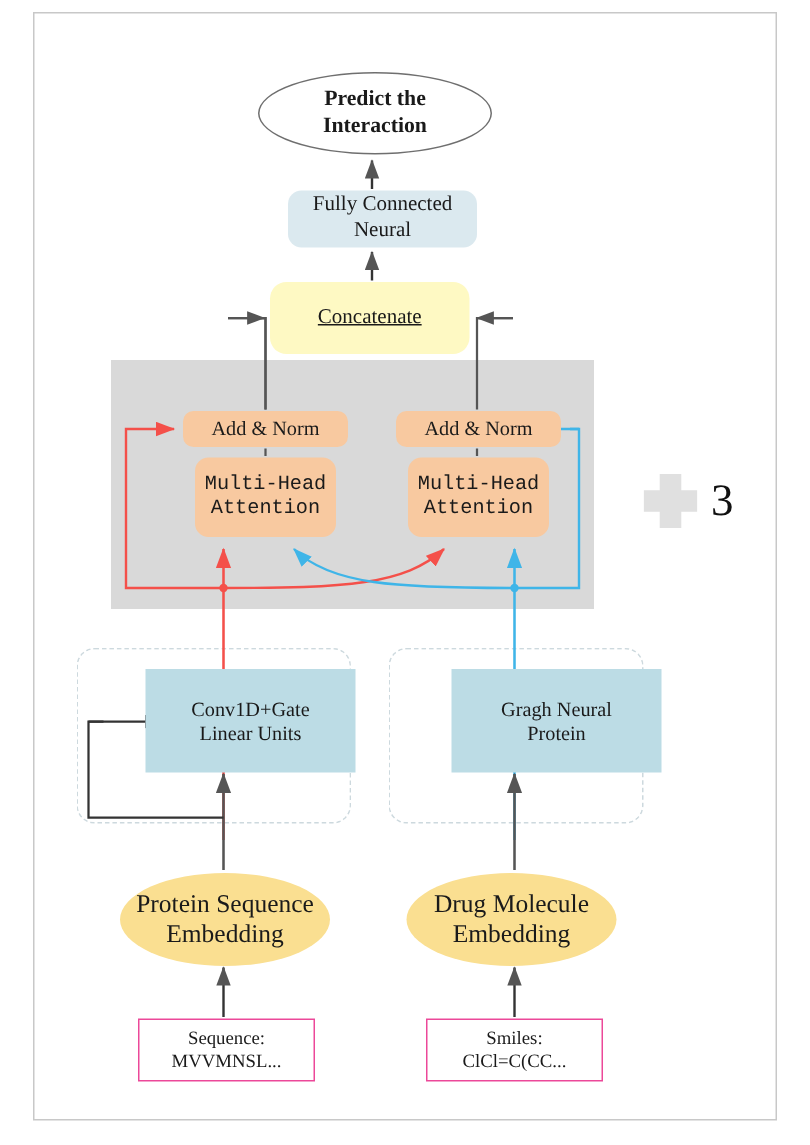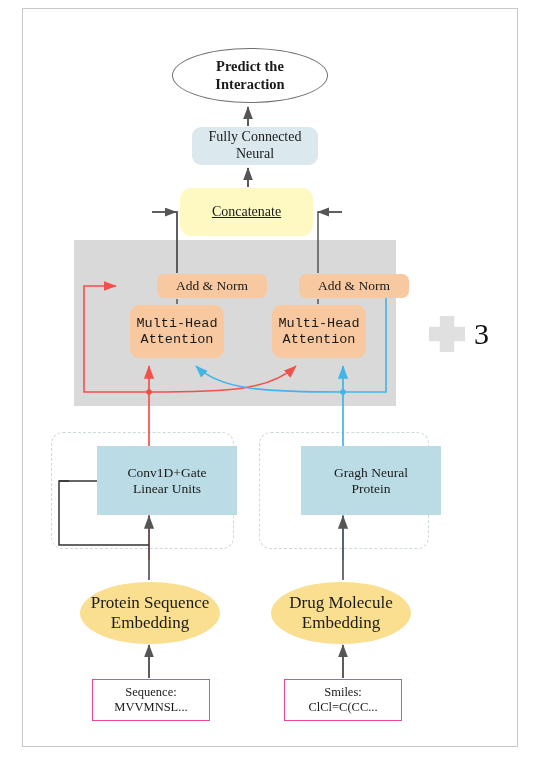--- a/index.html
+++ b/index.html
@@ -5,21 +5,21 @@
   html,body{margin:0;padding:0;background:#fff;}
   body{width:540px;height:763px;font-family:"Liberation Serif","DejaVu Serif",serif;}
   #figure{position:relative;width:540px;height:763px;overflow:hidden;background:#fff;}
   #frame{position:absolute;left:22px;top:8px;width:496px;height:739px;border:1px solid #c8c8c8;background:#fff;box-sizing:border-box;}
   .node{position:absolute;box-sizing:border-box;display:flex;align-items:center;justify-content:center;text-align:center;color:#1a1a1a;line-height:1.18;z-index:5;}
   .ellipse{border-radius:50%;}
   .predict{left:172px;top:48px;width:156px;height:55px;border:1px solid #6f6f6f;background:#fff;font-size:14.5px;font-weight:bold;}
   .fcl{left:178px;top:127px;width:126px;height:38px;background:#dbe9ef;border-radius:9px;font-size:14px;margin-left:14px;}
   .concat{left:180px;top:188px;width:133px;height:48px;background:#fef9c3;border-radius:11px;font-size:14px;text-decoration:underline;}
   .gray-panel{position:absolute;left:74px;top:240px;width:322px;height:166px;background:#d9d9d9;z-index:1;}
-  .addnorm{width:110px;height:24px;background:#f8c9a0;border-radius:7px;font-size:13.5px;margin-left:35px;}
+  .addnorm{width:110px;height:24px;background:#f8c9a0;border-radius:7px;font-size:13.5px;}
   .an-l{left:122px;top:274px;}
   .an-r{left:264px;top:274px;}
   .mha{width:94px;height:53px;background:#f8c9a0;border-radius:9px;font-size:13.5px;font-family:Liberation Mono, monospace;}
   .mha-l{left:130px;top:305px;}
   .mha-r{left:272px;top:305px;}
   .dashbox{position:absolute;box-sizing:border-box;border:1px dashed #cdd9de;border-radius:12px;background:#fff;z-index:2;}
   .db-l{left:51px;top:432px;width:183px;height:117px;}
   .db-r{left:259px;top:432px;width:170px;height:117px;}
   .bluebox{width:140px;height:69px;background:#bcdce5;font-size:13.5px;margin-left:25px;}
   .bb-l{left:72px;top:446px;}

